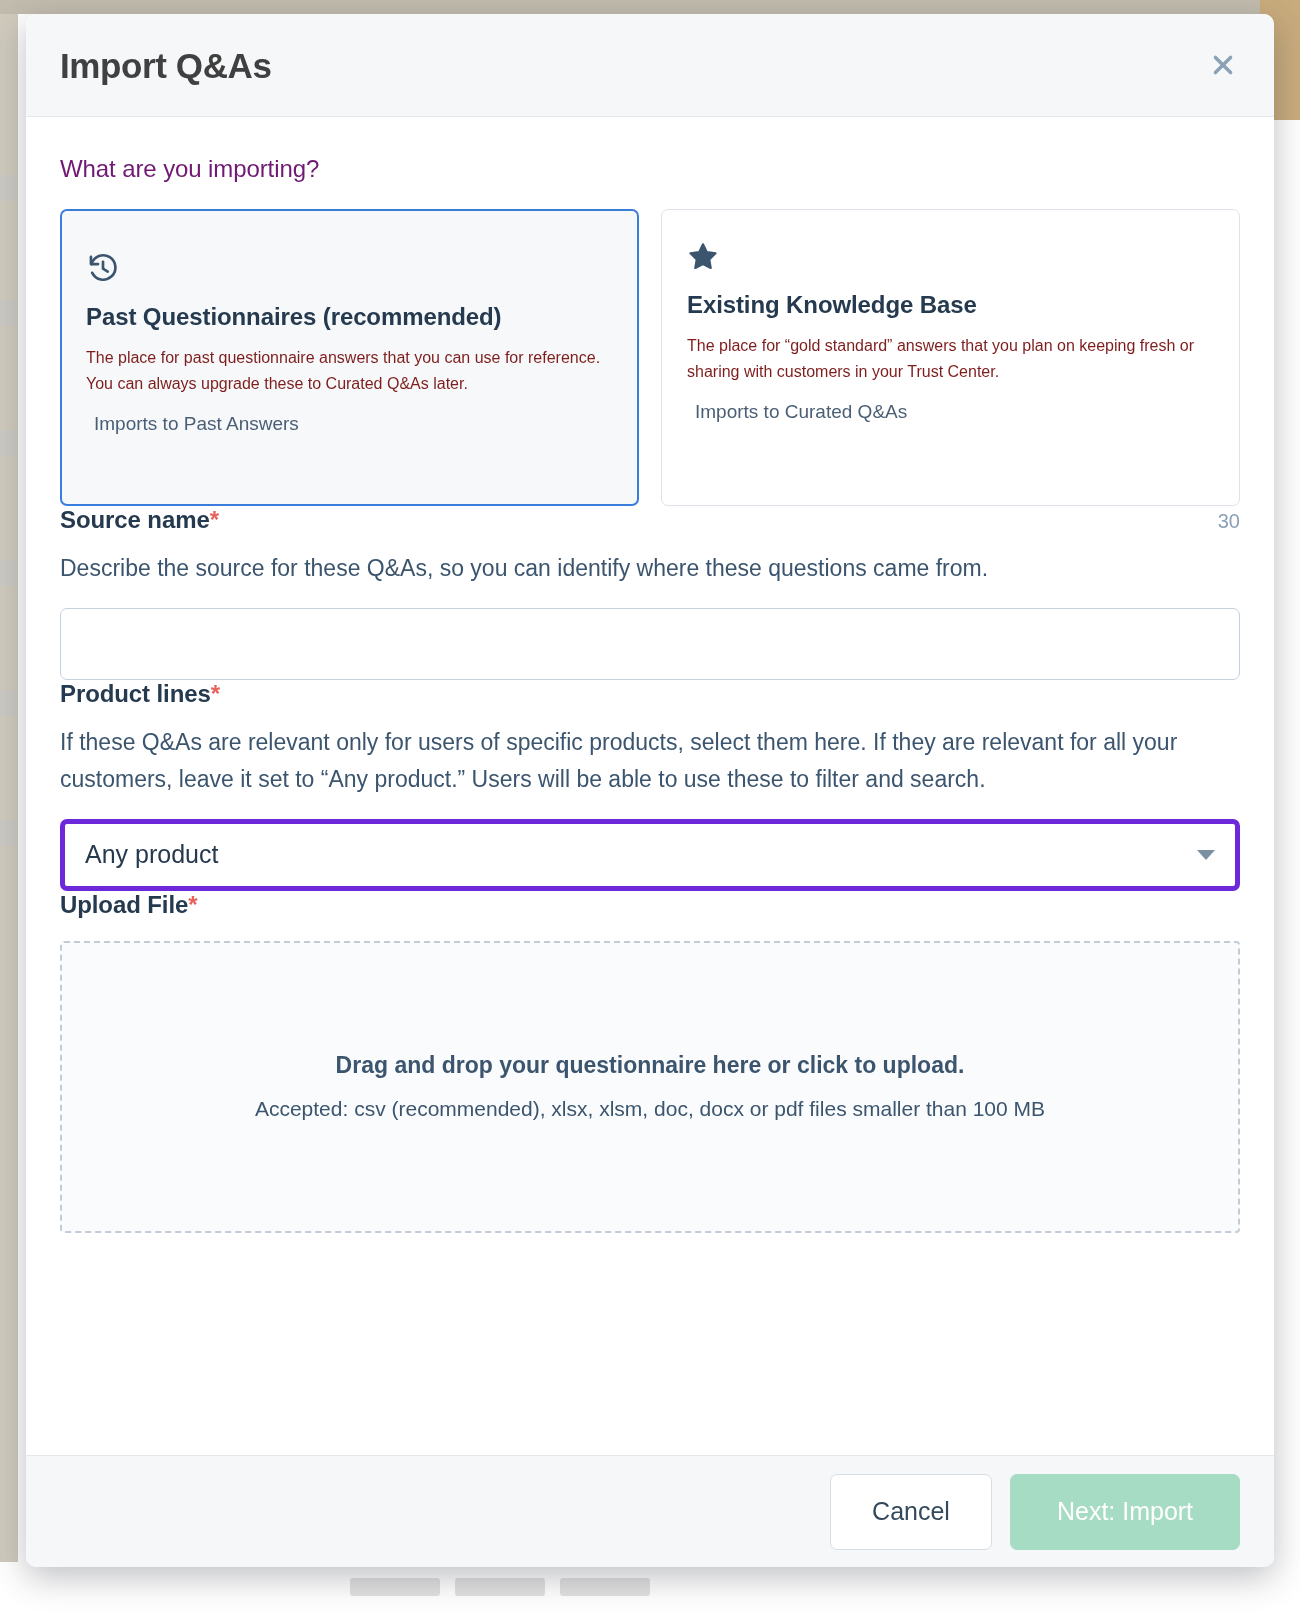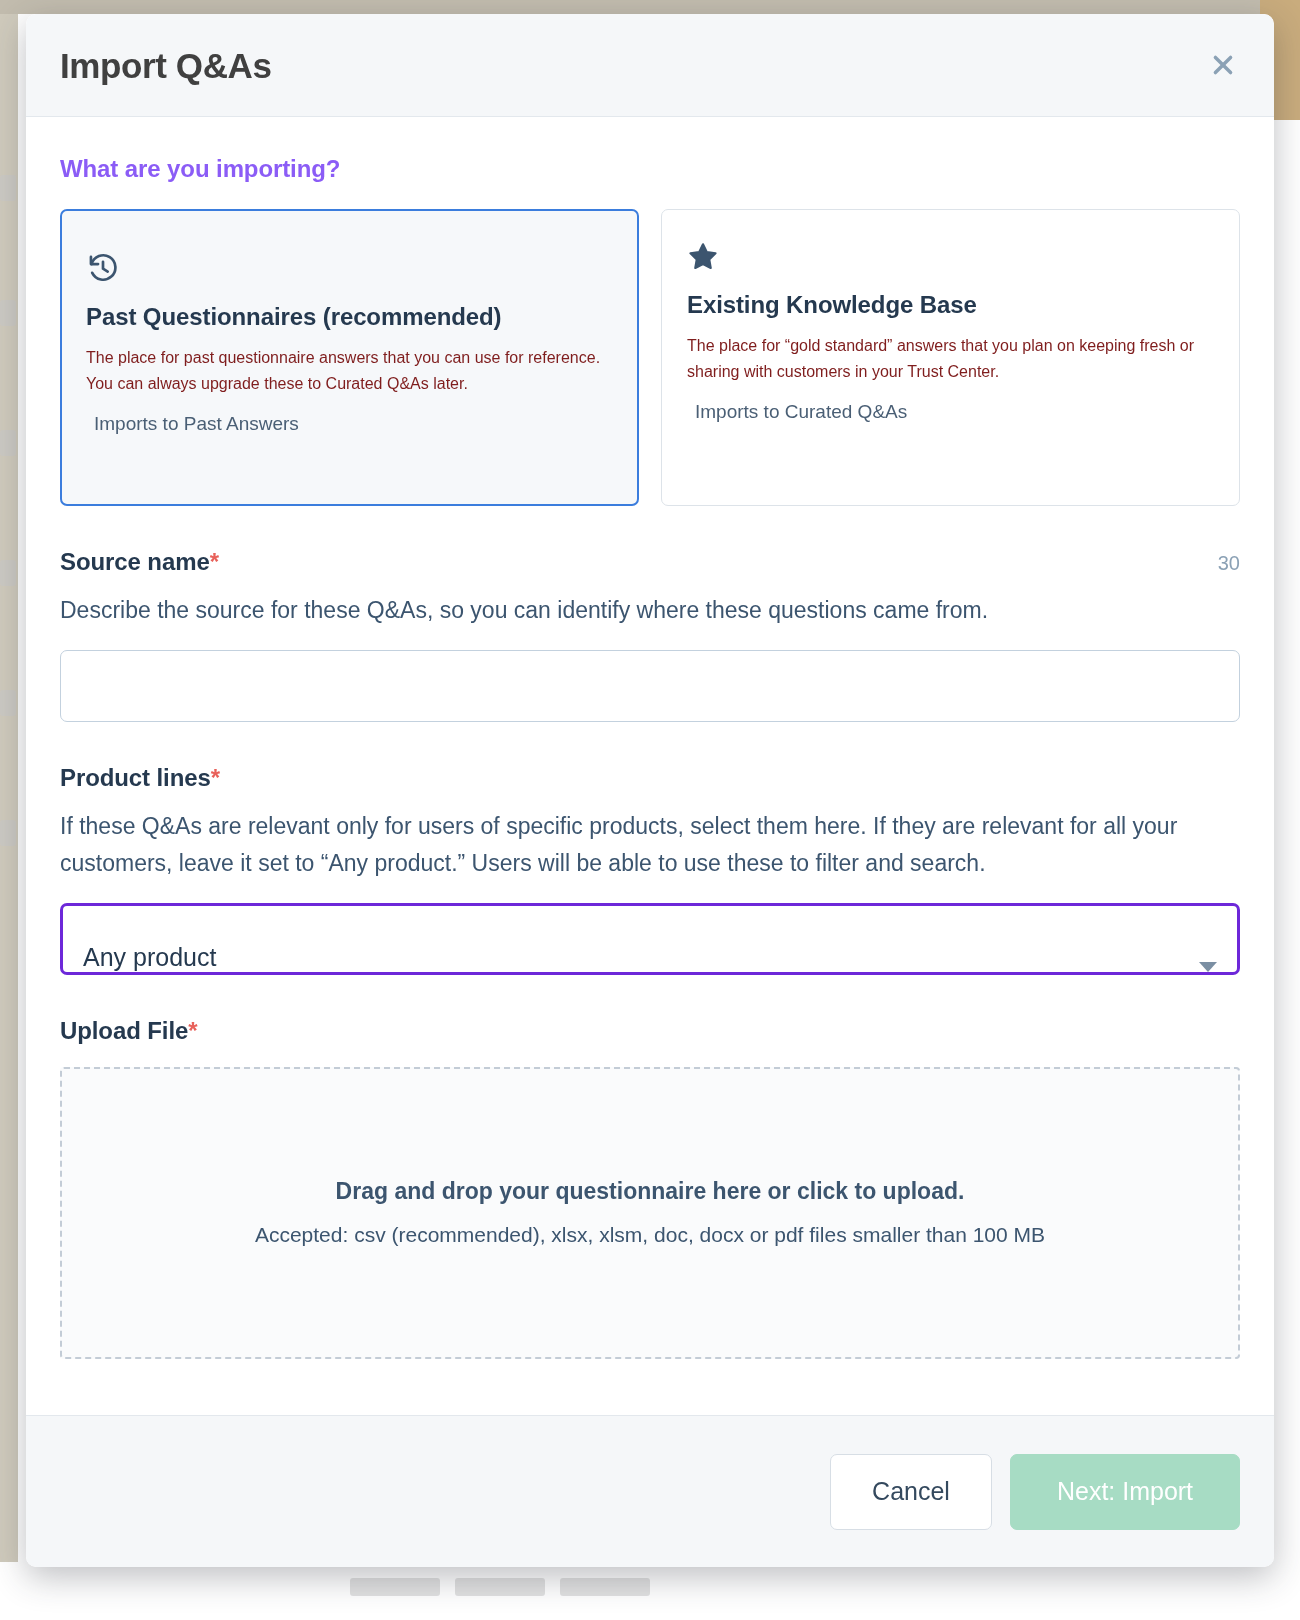--- a/index.html
+++ b/index.html
@@ -97,22 +97,22 @@
 
   .modal-body {
     flex: 1 1 auto;
     overflow: hidden;
     padding: 38px 34px 0 34px;
     background: #ffffff;
   }
 
   .section-question {
     font-size: 24px;
-    font-weight: 700;
-    color: #8b5cf6;
+    font-weight: 400;
+    color: #701a75;
     margin: 0 0 26px 0;
     letter-spacing: -0.1px;
   }
 
   
   .cards {
     display: flex;
     gap: 22px;
   }
   .card {
@@ -151,21 +151,21 @@
     line-height: 1.62;
     margin: 0 0 16px 0;
   }
   .card-note {
     font-size: 19px;
     color: #4a5f75;
     margin: 8px;
   }
 
   
-  .field { margin-top: 42px; }
+  .field { }
   .field-label-row {
     display: flex;
     align-items: baseline;
     justify-content: space-between;
   }
   .field-label {
     font-size: 24px;
     font-weight: 700;
     color: #25394f;
     letter-spacing: -0.1px;
@@ -198,25 +198,25 @@
 
   .select-wrap {
     margin-top: 22px;
     position: relative;
     width: 100%;
     height: 72px;
   }
   .select-box {
     width: 100%;
     height: 72px;
-    border: 3px solid #6d28d9;
+    border: 5px solid #6d28d9;
     border-radius: 7px;
     background: #ffffff;
     display: flex;
-    align-items: flex-end;
+    align-items: center;
     padding: 0 20px;
     cursor: pointer;
   }
   .select-value {
     flex: 1 1 auto;
     font-size: 25px;
     color: #25394f;
   }
   .select-caret {
     width: 0; height: 0;
@@ -246,21 +246,21 @@
   }
   .dz-sub {
     font-size: 21px;
     color: #3c556f;
     margin: 0;
   }
 
   
   .modal-footer {
     flex: 0 0 auto;
-    height: 152px;
+    height: 112px;
     background: #f5f7f9;
     border-top: 1px solid #e3e8ed;
     display: flex;
     align-items: center;
     justify-content: flex-end;
     gap: 18px;
     padding: 0 34px;
     border-radius: 0 0 10px 10px;
   }
   .btn {

